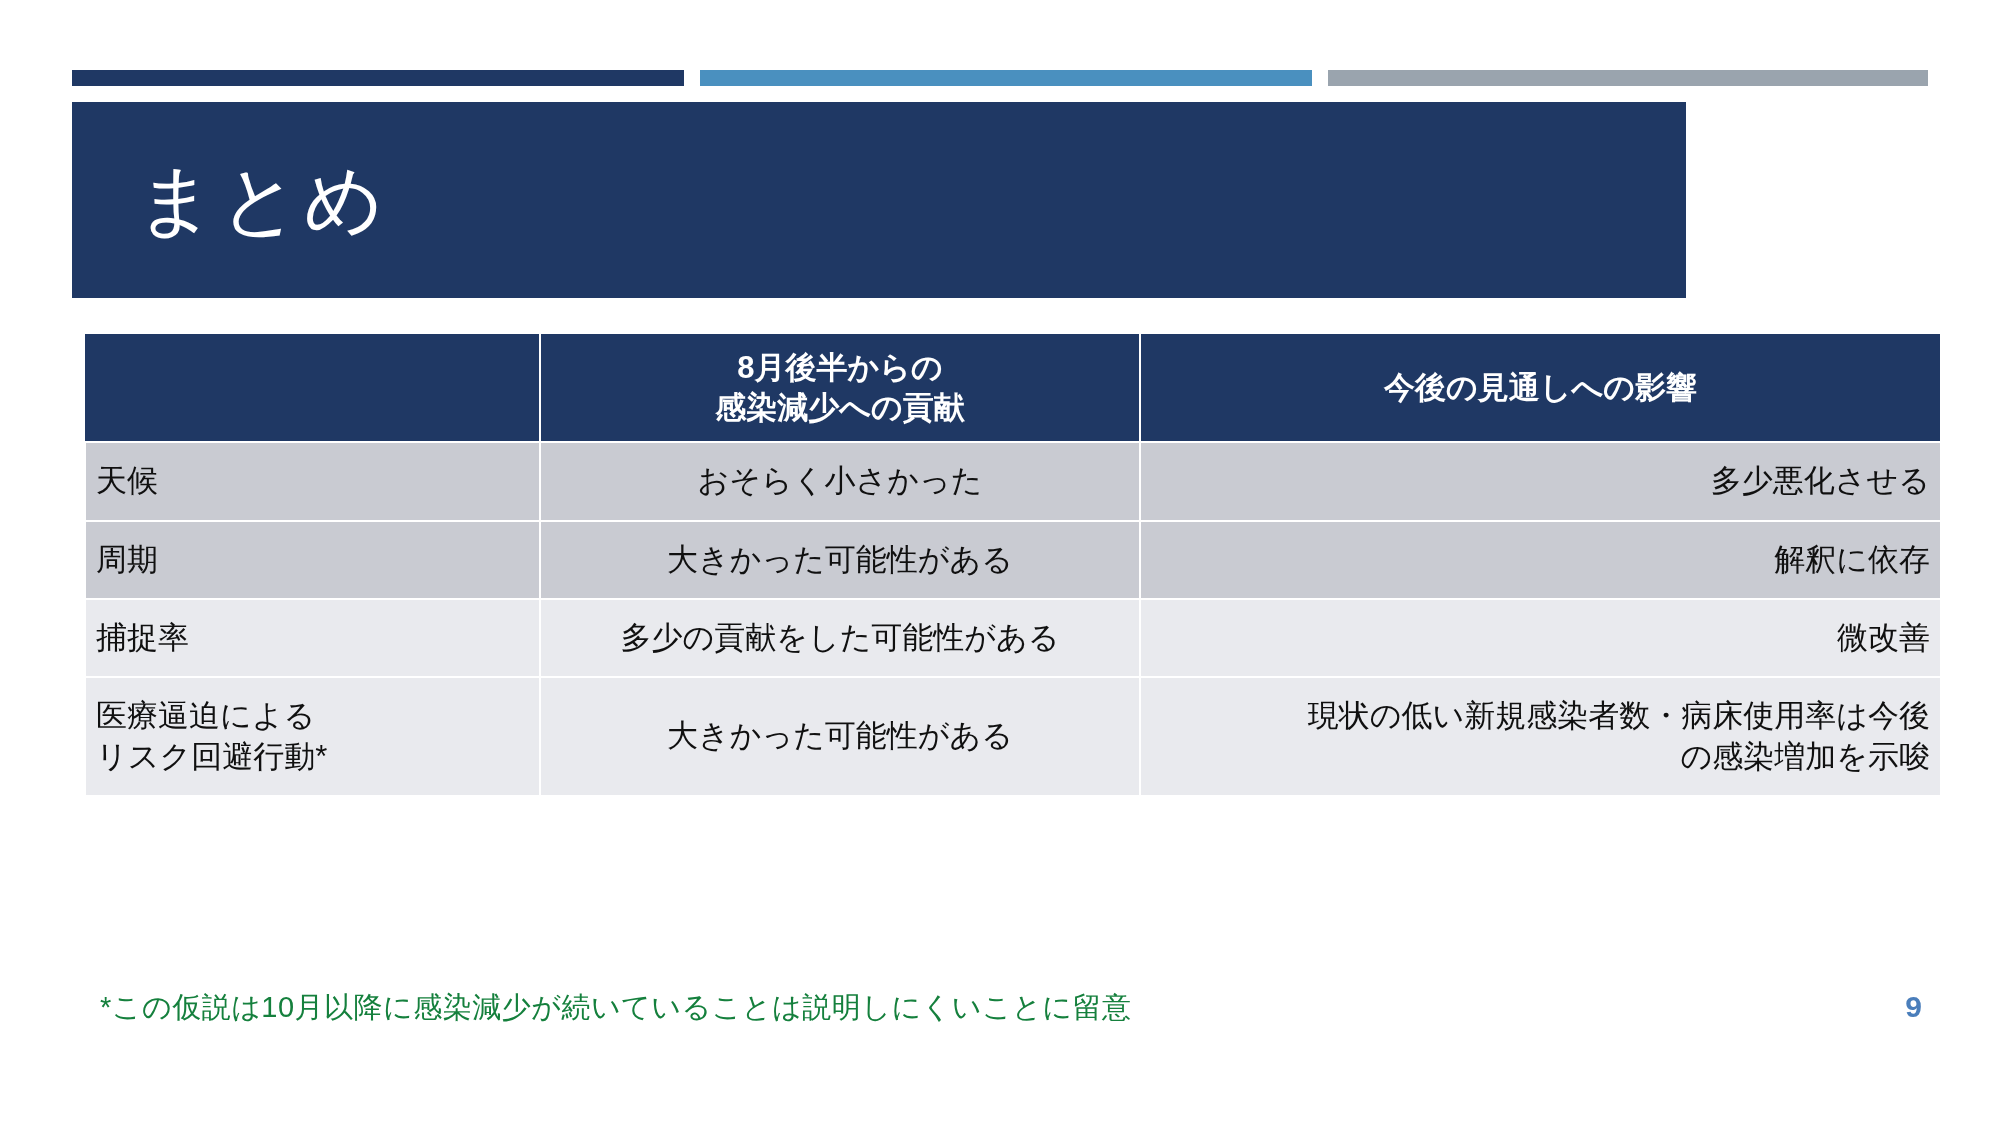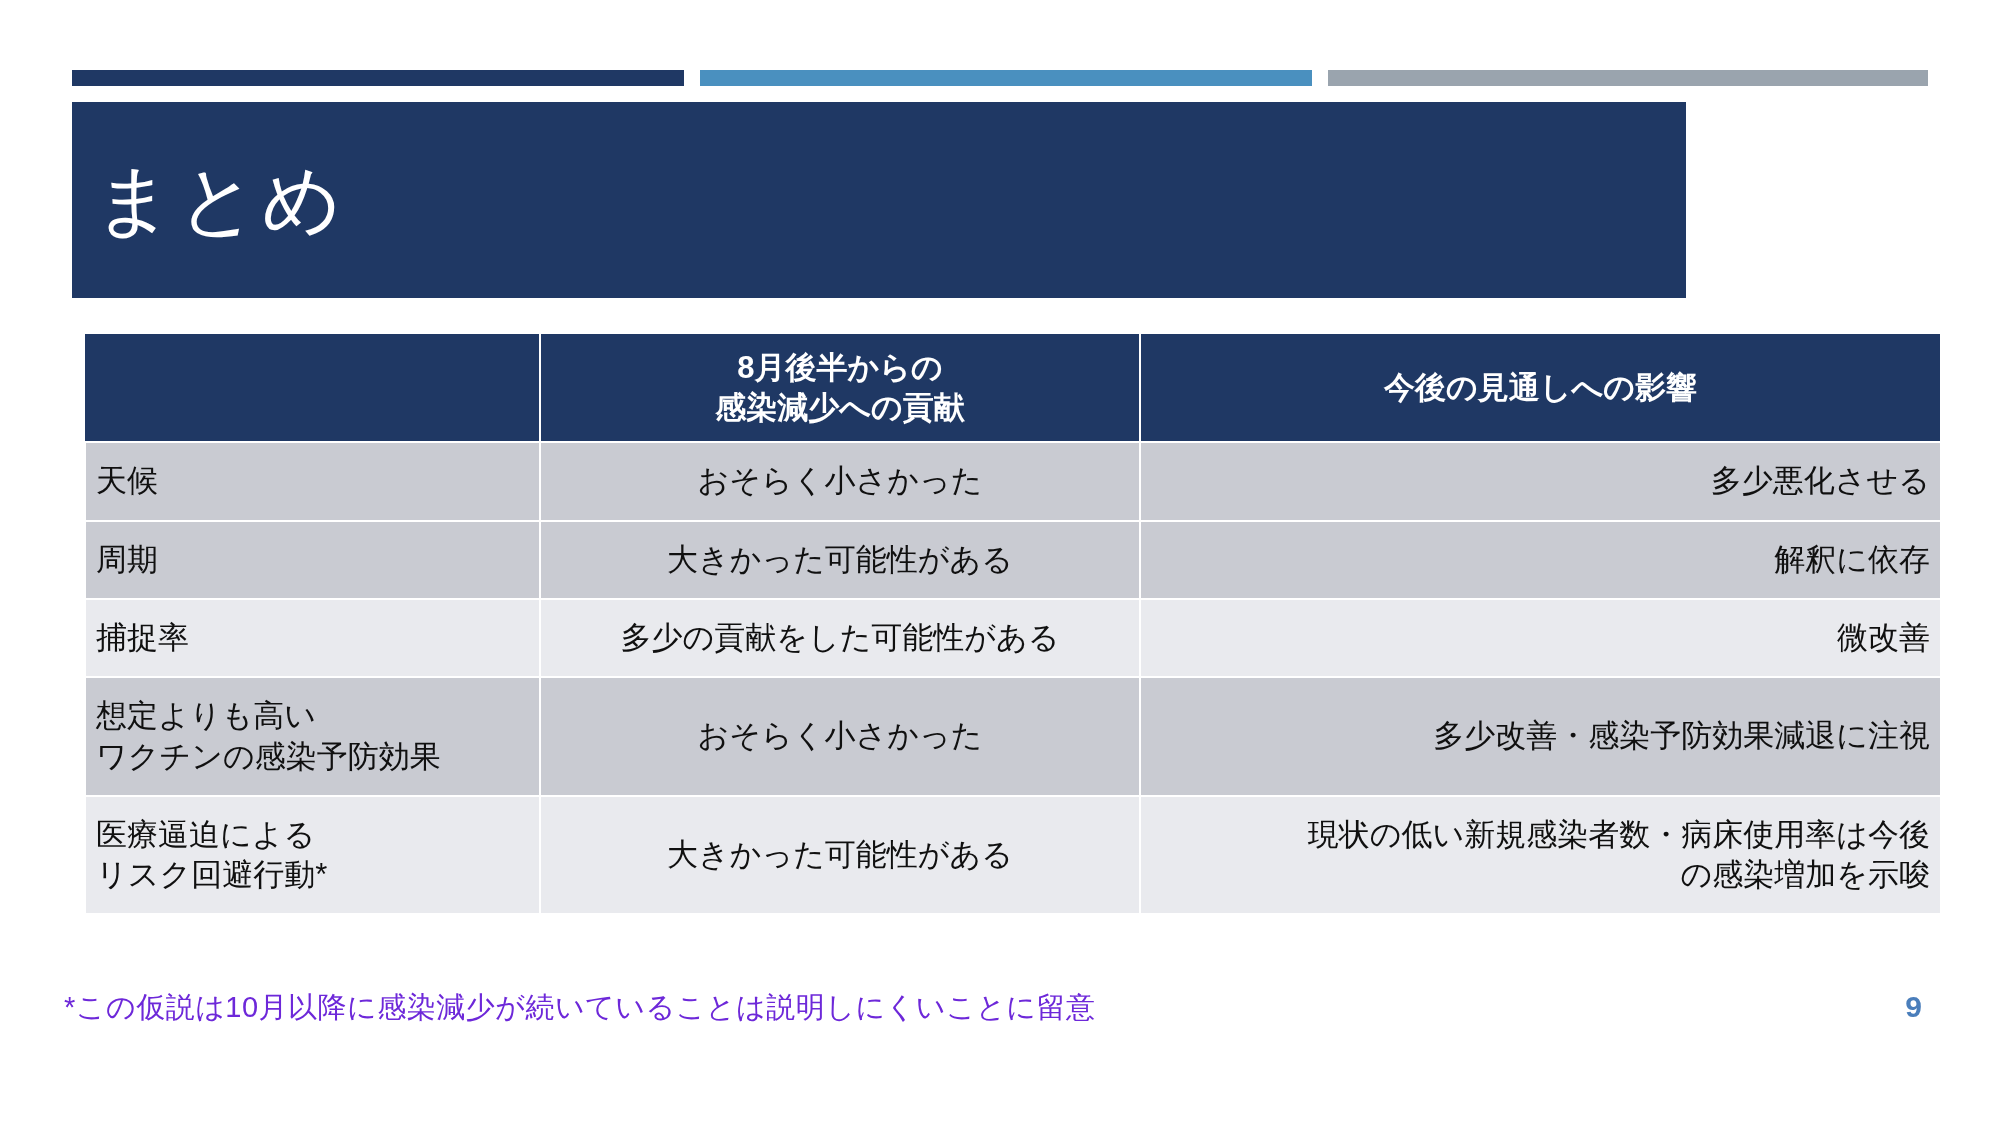--- a/index.html
+++ b/index.html
@@ -38,21 +38,21 @@
     height: 196px;
     background: #1f3864;
     display: flex;
     align-items: center;
   }
   .title-text {
     color: #ffffff;
     font-size: 78px;
     font-weight: 400;
     letter-spacing: 4px;
-    margin-left: 22px;
+    margin-left: 64px;
     line-height: 1;
   }
 
   
   .summary-table {
     position: absolute;
     top: 332px;
     left: 84px;
     width: 1856px;
     border-collapse: collapse;
@@ -86,24 +86,24 @@
 
   .cell-label { text-align: left;   padding-left: 16px; }
   .cell-mid   { text-align: center; font-weight: normal; }
   .cell-right { text-align: right; }
 
   .two-line { white-space: pre-line; }
 
   
   .footnote {
     position: absolute;
-    left: 64px;
+    left: 100px;
     top: 988px;
     font-size: 29px;
-    color: #6d28d9;
+    color: #15803d;
     letter-spacing: 0.5px;
     text-align: right;
   }
   .page-number {
     position: absolute;
     right: 78px;
     top: 990px;
     font-size: 30px;
     color: #4a7ebb;
     font-weight: bold;
@@ -145,26 +145,20 @@
     <tr class="odd">
       <td class="cell-label two-line">周期</td>
       <td class="cell-mid two-line">大きかった可能性がある</td>
       <td class="cell-right two-line">解釈に依存</td>
     </tr>
     <tr class="even">
       <td class="cell-label two-line">捕捉率</td>
       <td class="cell-mid two-line">多少の貢献をした可能性がある</td>
       <td class="cell-right two-line">微改善</td>
     </tr>
-    <tr class="odd">
-      <td class="cell-label two-line">想定よりも高い
-ワクチンの感染予防効果</td>
-      <td class="cell-mid two-line">おそらく小さかった</td>
-      <td class="cell-right two-line">多少改善・感染予防効果減退に注視</td>
-    </tr>
     <tr class="even">
       <td class="cell-label two-line">医療逼迫による
 リスク回避行動*</td>
       <td class="cell-mid two-line">大きかった可能性がある</td>
       <td class="cell-right two-line">現状の低い新規感染者数・病床使用率は今後
 の感染増加を示唆</td>
     </tr>
   </tbody>
 </table>
 

